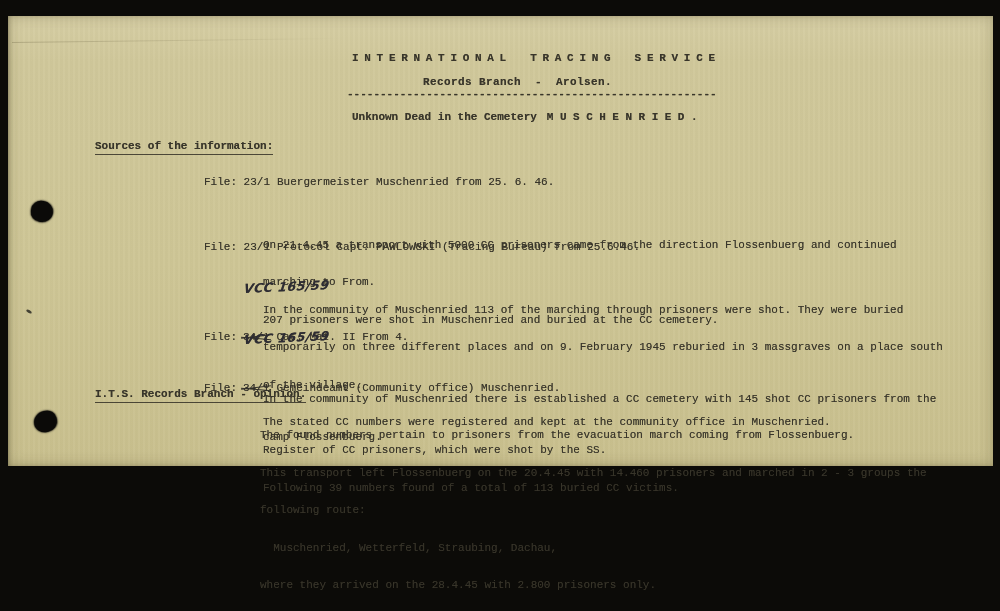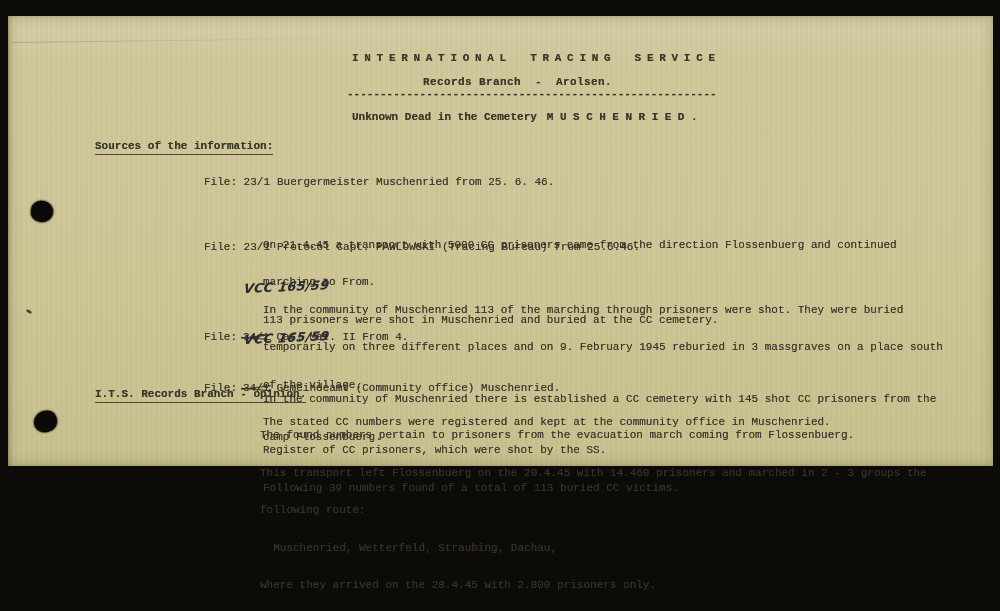--- a/index.html
+++ b/index.html
@@ -91,21 +91,21 @@
   <div class="tw abs b rule-line">--------------------------------------------------------</div>
   <div class="tw abs b subject-line"><span>Unknown Dead in the Cemetery</span><span class="subject-name">MUSCHENRIED.</span></div>
 
   <div class="tw abs b src-heading"><span class="heading-underline">Sources of the information:</span></div>
 
   <div class="entry entry-1 tw">
     <div><span>File: 23/1</span><span class="title-gap">Buergermeister Muschenried from 25. 6. 46.</span></div>
     <div class="cont">
       <div>On 21.4.45 a transport with 5000 CC prisoners came from the direction Flossenbuerg and continued</div>
       <div>marching to From.</div>
-      <div>113 prisoners were shot in Muschenried and buried at the CC cemetery.</div>
+      <div>207 prisoners were shot in Muschenried and buried at the CC cemetery.</div>
     </div>
   </div>
 
   <div class="entry entry-2 tw">
     <div><span>File: 23/1</span><span class="title-gap">Protocol Capt. PAWLOWSKI (Tracing Bureau) from 25.6.46.</span></div>
     <div class="cont">
       <div>In the community of Muschenried 113 of the marching through prisoners were shot. They were buried</div>
       <div>temporarily on three different places and on 9. February 1945 reburied in 3 massgraves on a place south</div>
       <div>of the village.</div>
       <div>The stated CC numbers were registered and kept at the community office in Muschenried.</div>

